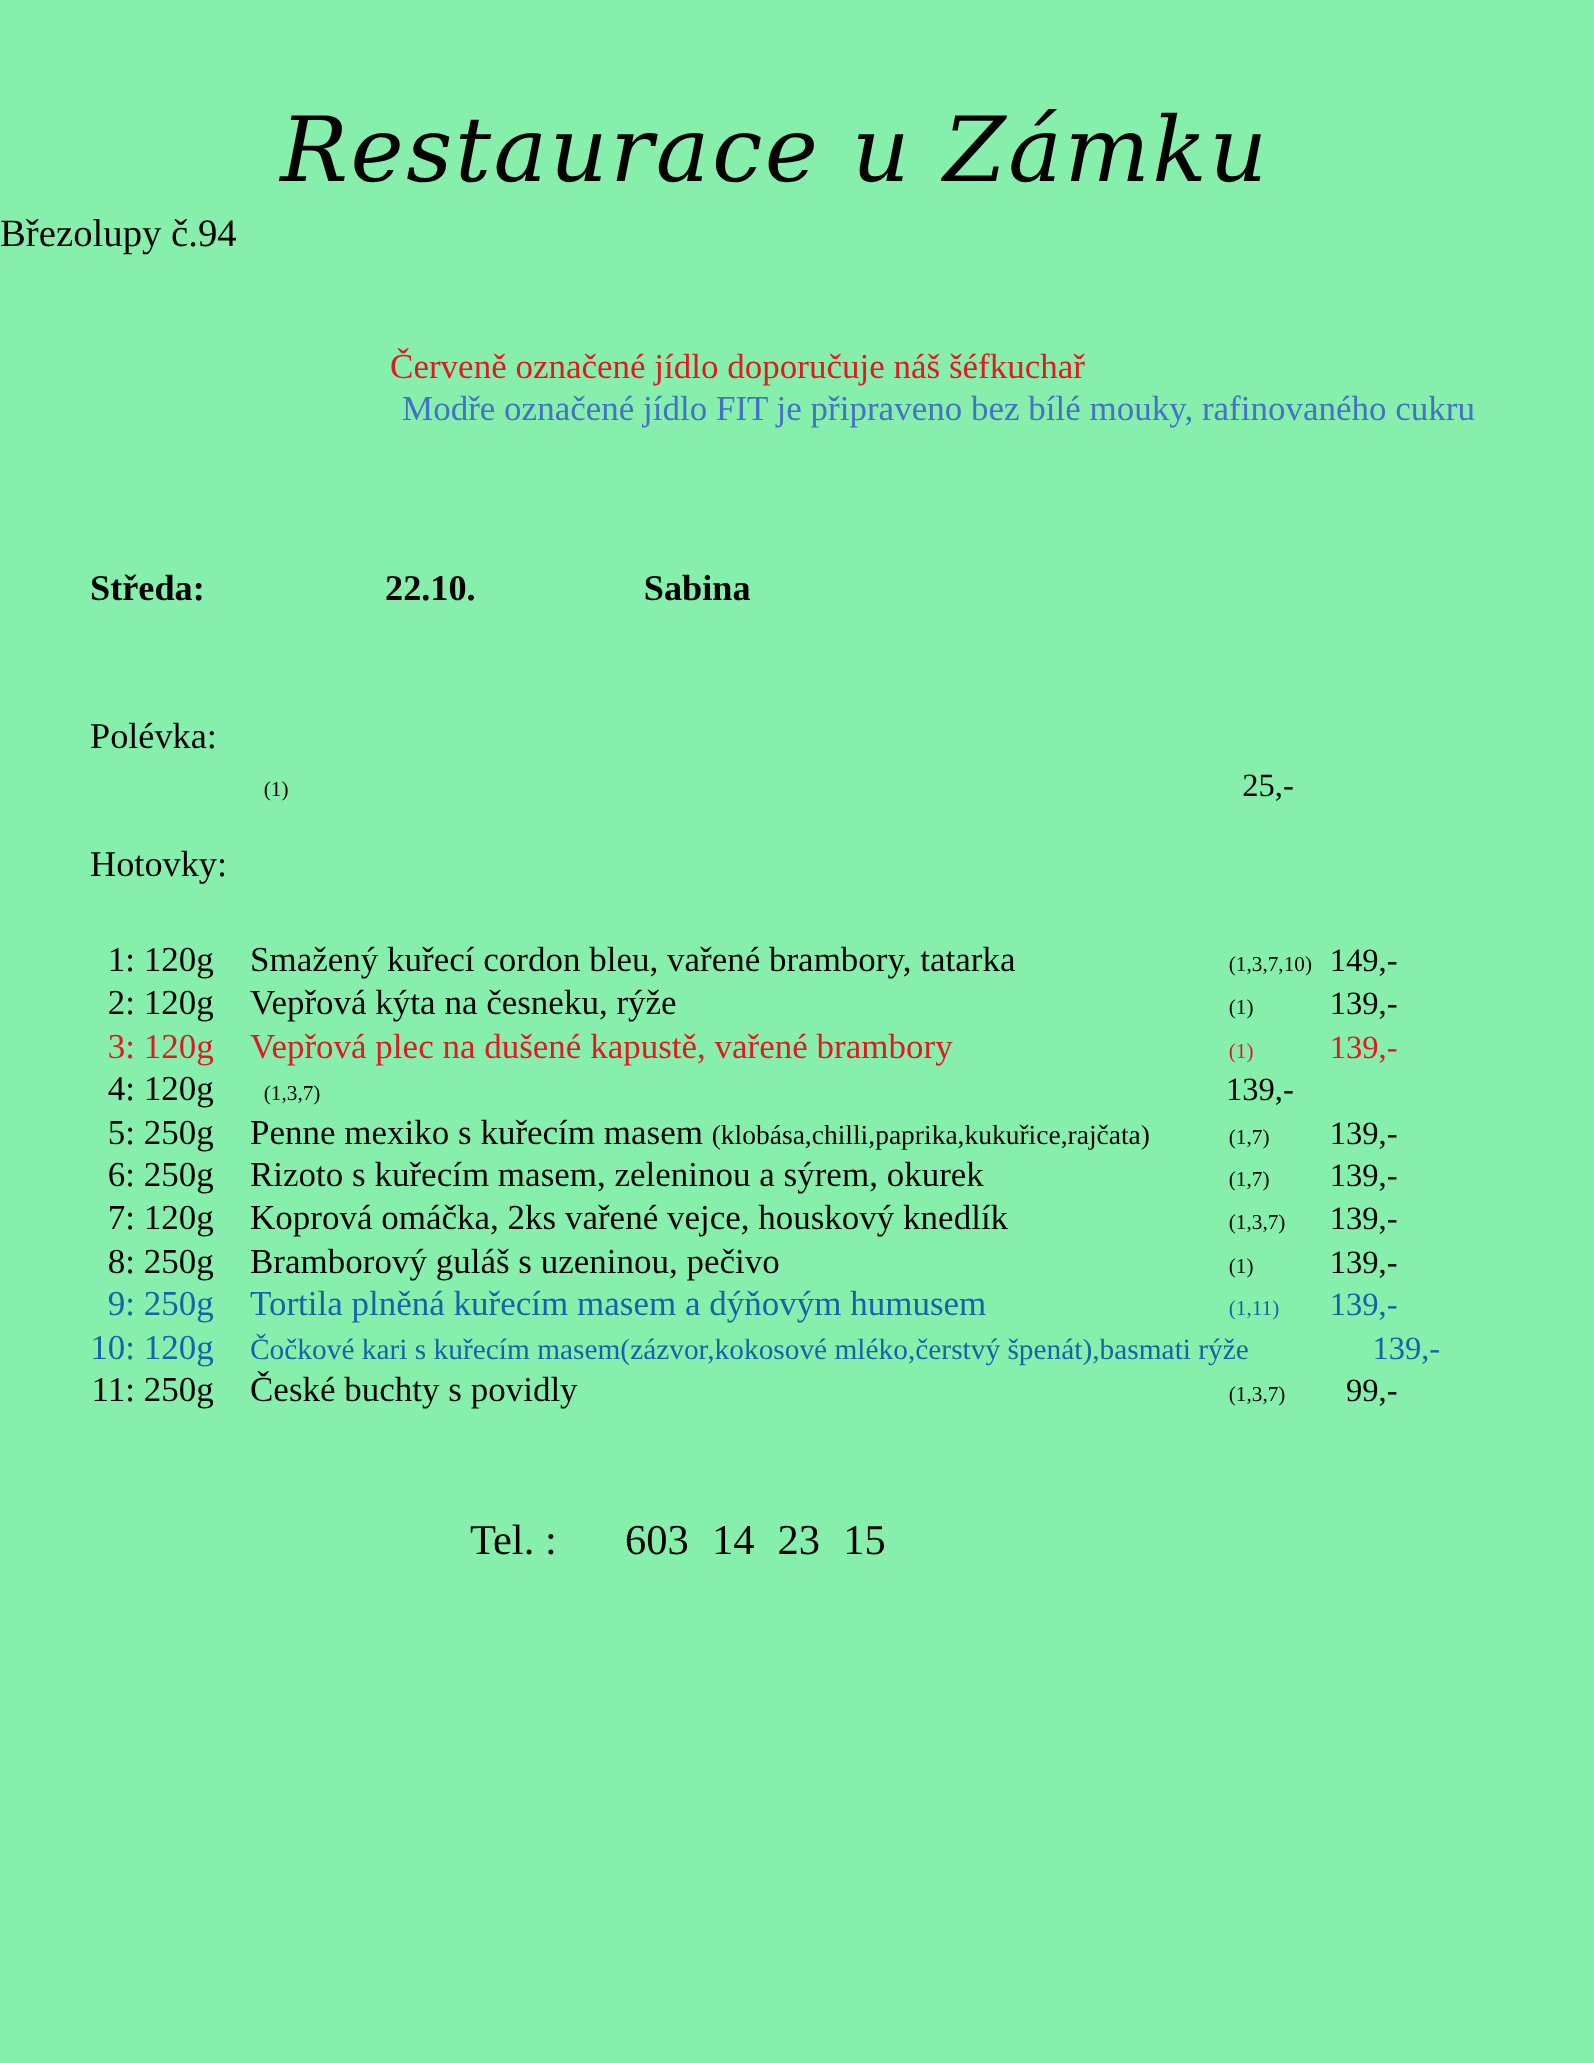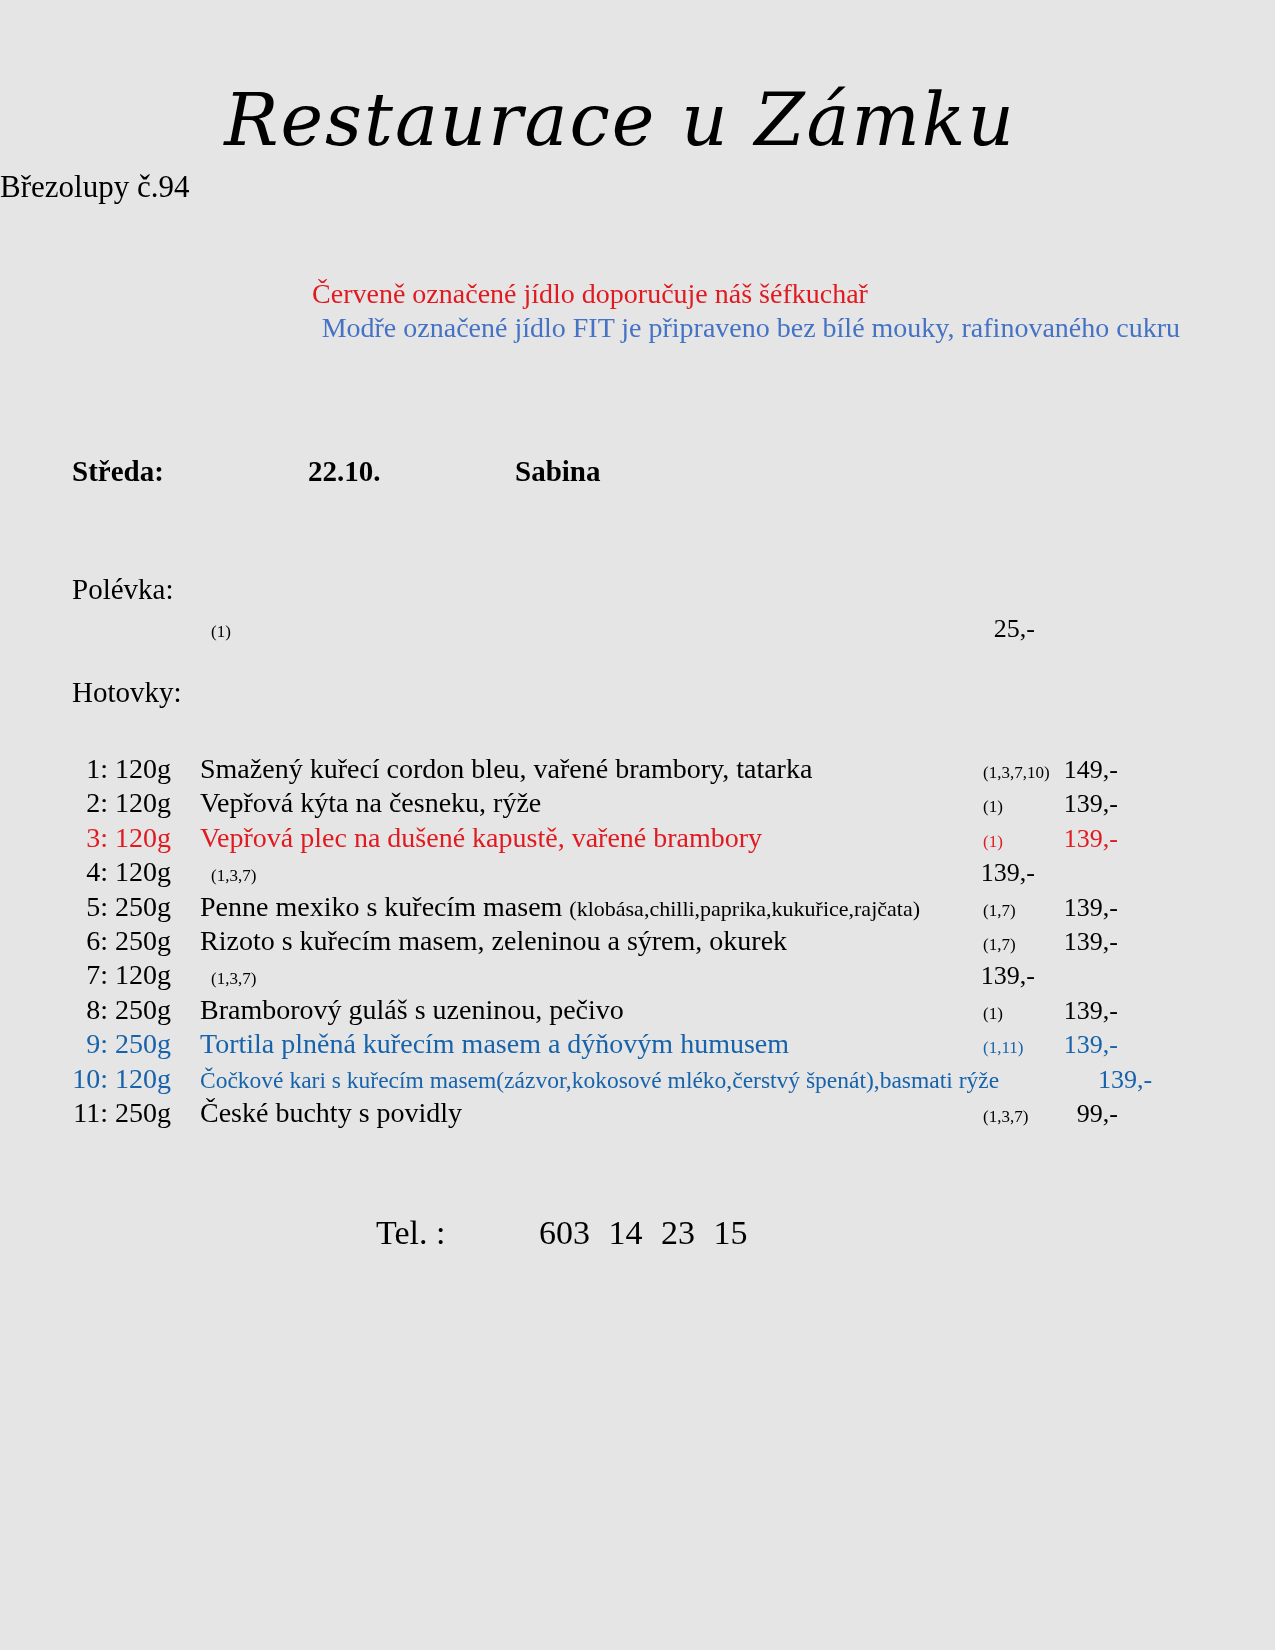--- a/index.html
+++ b/index.html
@@ -1,19 +1,19 @@
 <!DOCTYPE html>
 <html style="--red: #e11a21; --blue_note: #4472c4; --blue_item: #1763ab;"><head>
 <meta charset="utf-8">
 <style>
   html,body{margin:0;padding:0;background:#fff;}
   .page{
     position:relative;
     width:1275px;height:1650px;
-    background:#e5e5e5;
+    background:#86efac;
     font-family:"Liberation Serif","DejaVu Serif",serif;
     color:#000;
     overflow:hidden;
   }
   
   .title{
     position:absolute;top:74px;left:0;width:1240px;
     text-align:center;
     font-family:"DejaVu Serif",serif;
     font-style:italic;
@@ -63,21 +63,21 @@
   }
   .soup-row .nm{padding-left:122px;}
   .menu-list{position:absolute;top:752px;left:63px;width:1055px;}
   .mrow.red{color:var(--red);}
   .mrow.blue{color:var(--blue_item);}
   .mrow.small .nm{font-size:23.5px;}
   .suffix{font-size:22px;}
   
   .phone{position:absolute;top:1214px;left:0;width:1059px;height:44px;font-size:34px;}
   .phone .plabel{position:absolute;left:376px;}
-  .phone .pnumber{position:absolute;left:539px;word-spacing:10px;}
+  .phone .pnumber{position:absolute;left:500px;word-spacing:10px;}
 </style>
 </head>
 <body>
 
 <div class="page">
 
   <div class="title">Restaurace u Zámku</div>
   <div class="subtitle">Březolupy č.94</div>
 
   <div class="notes">
@@ -140,20 +140,21 @@
     <div class="mrow">
       <span class="num">6:</span>
       <span class="wgt">250g</span>
       <span class="nm"><span>Rizoto s kuřecím masem, zeleninou a sýrem, okurek</span><span class="suffix"></span></span>
       <span class="alg">(1,7)</span>
       <span class="prc">139,-</span>
     </div>
     <div class="mrow">
       <span class="num">7:</span>
       <span class="wgt">120g</span>
+      <span class="nm"><span>Koprová omáčka, 2ks vařené vejce, houskový knedlík</span><span class="suffix"></span></span>
       <span class="alg">(1,3,7)</span>
       <span class="prc">139,-</span>
     </div>
     <div class="mrow">
       <span class="num">8:</span>
       <span class="wgt">250g</span>
       <span class="nm"><span>Bramborový guláš s uzeninou, pečivo</span><span class="suffix"></span></span>
       <span class="alg">(1)</span>
       <span class="prc">139,-</span>
     </div>

